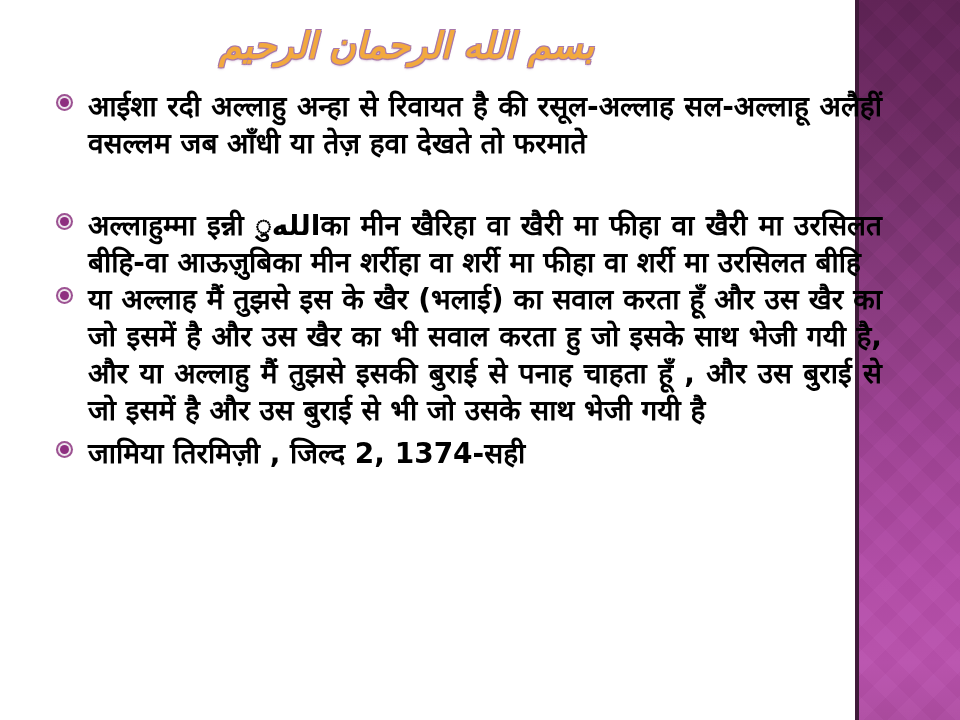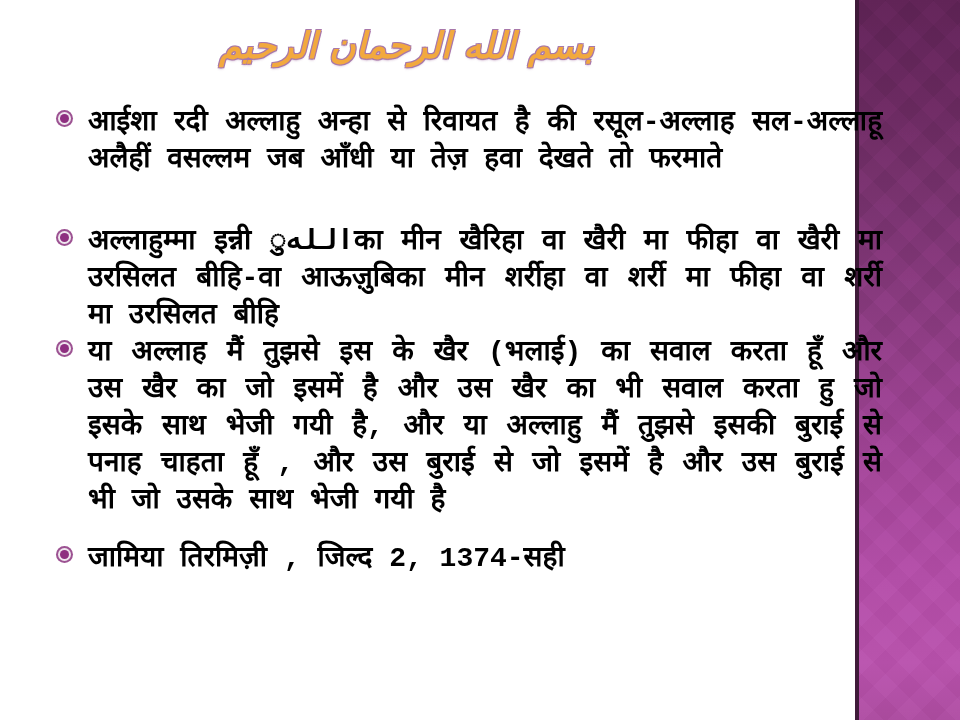--- a/index.html
+++ b/index.html
@@ -64,45 +64,44 @@
       -1px -1px 0 #A878AA,
        1px -1px 0 #A878AA,
       -1px  1px 0 #A878AA,
        1px  1px 0 #A878AA,
        0 2px 2px rgba(160,110,160,0.35);
   }
 
   
   .content {
     position: absolute;
-    top: 104px;
+    top: 88px;
     left: 60px;
     width: 822px;
     z-index: 1;
-    font-family: Liberation Mono, monospace;
   }
   ul.bullets {
     list-style: none;
     margin: 0;
     padding: 0;
   }
   ul.bullets li {
     position: relative;
     padding-left: 28px;
     font-size: 28px;
     line-height: 37px;
     font-weight: bold;
     color: #000000;
     text-align: justify;
     text-align-last: left;
   }
   li.b1 { margin-top: 0; }
   li.b2 { margin-top: 45px; }
   li.b3 { }
-  li.b4 { margin-top: 21px; }
+  li.b4 { margin-top: 6px; }
 
   .marker {
     position: absolute;
     left: 0;
     top: 10px;
     width: 9px;
     height: 9px;
     border-radius: 50%;
     background: #8E2F80;
     box-shadow:

